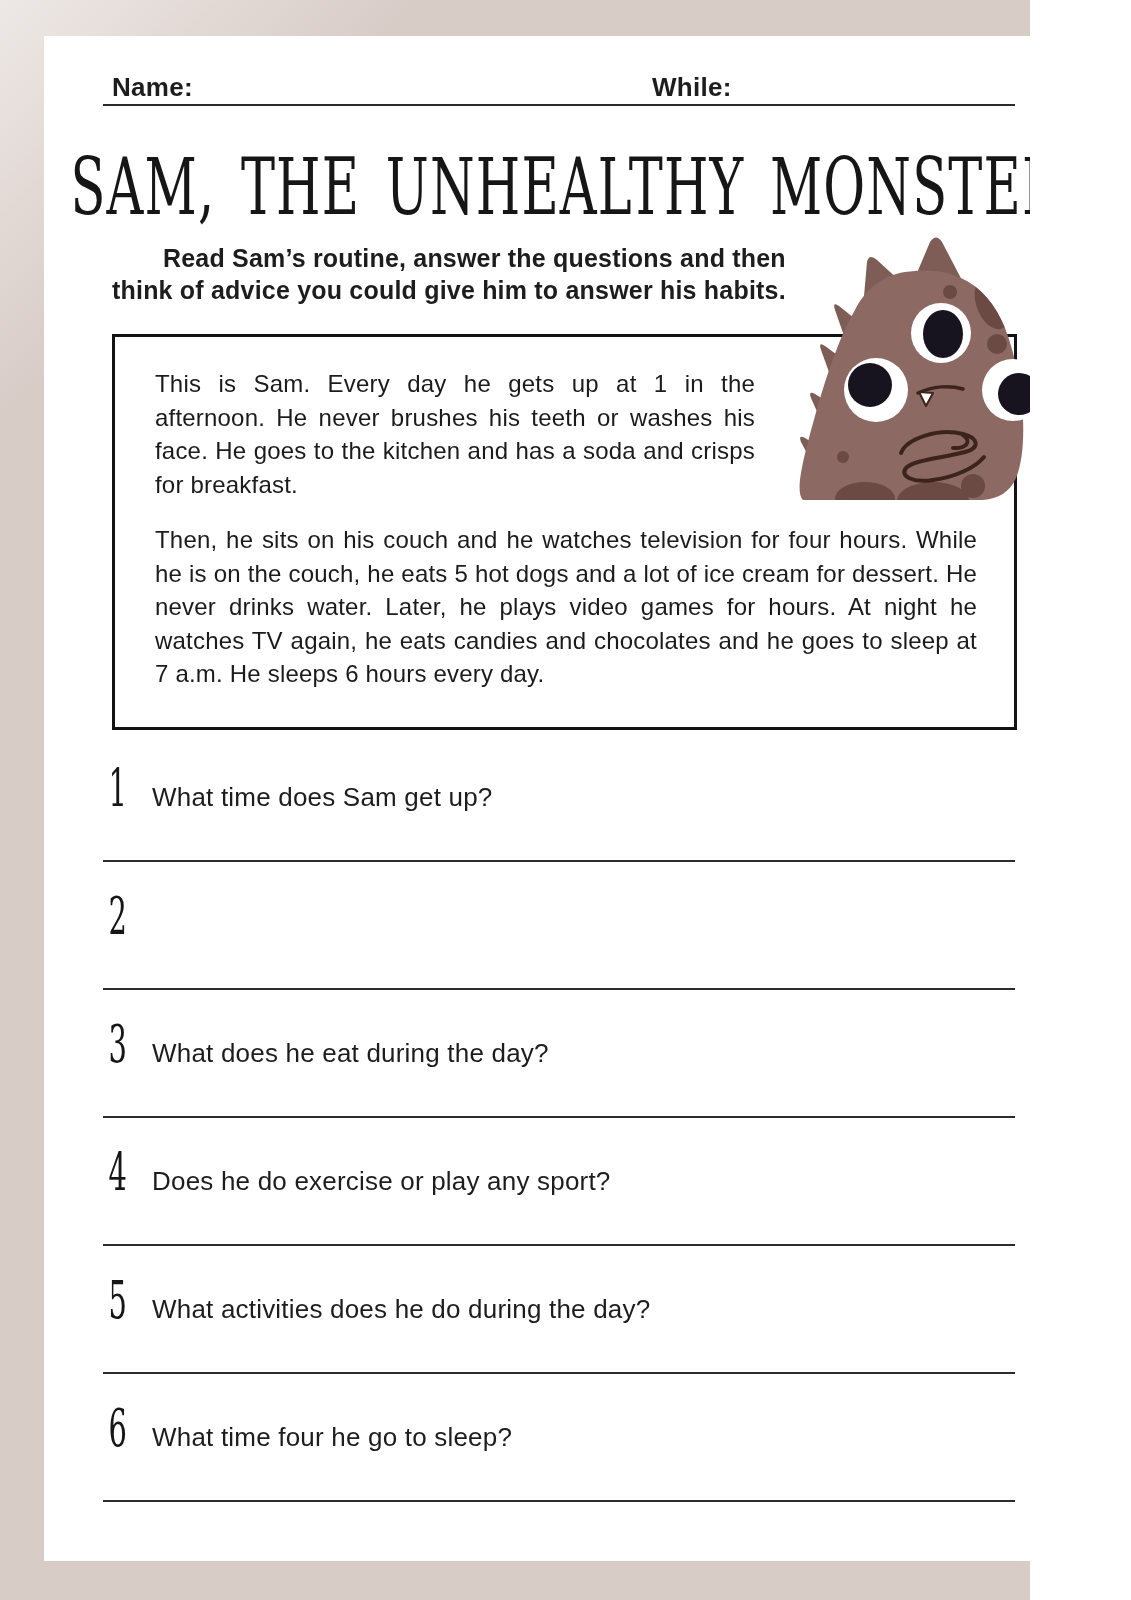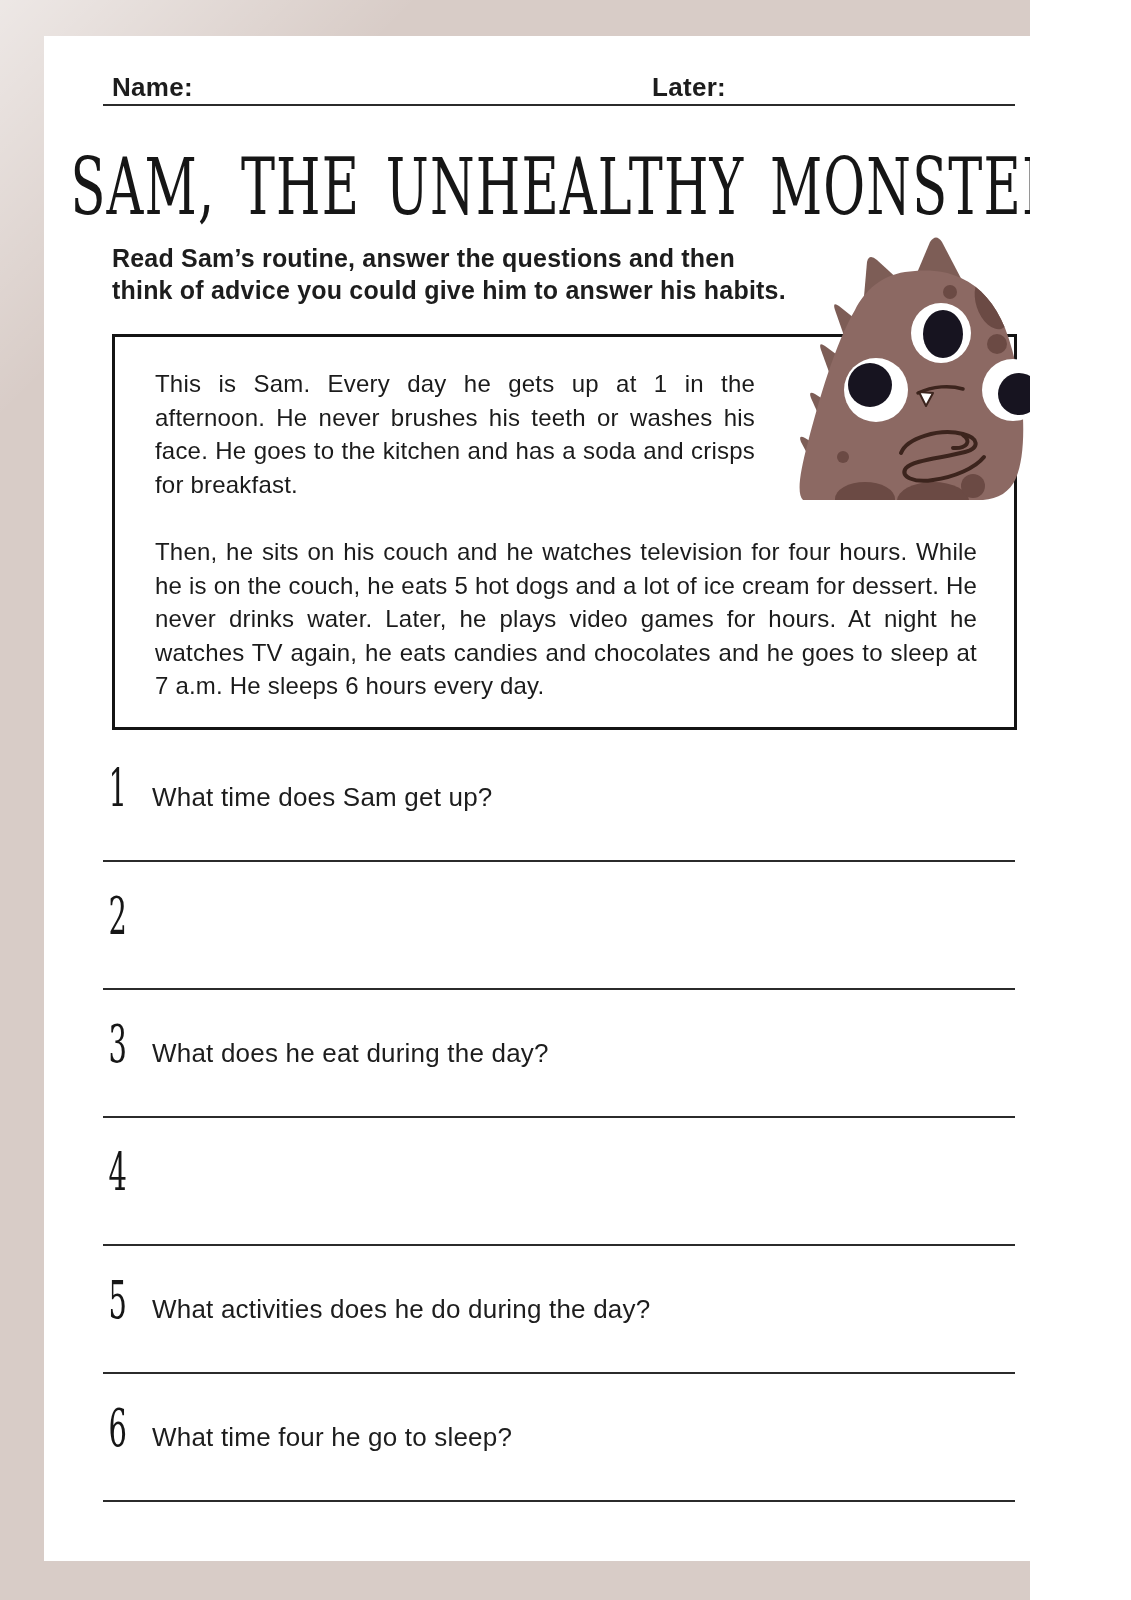--- a/index.html
+++ b/index.html
@@ -23,30 +23,30 @@
   .rule-line{position:absolute;left:59px;width:912px;height:2px;background:var(--rule);}
   .header-line{top:68px;}
   .title-inner{
     position:absolute;left:50%;top:112px;display:inline-block;white-space:nowrap;
     font-family:"DejaVu Serif",serif;font-weight:400;font-size:88px;line-height:88px;
     letter-spacing:2px;word-spacing:14px;color:#161616;
     transform:translateX(-50%) scale(0.58,0.89);transform-origin:top center;
   }
   .instructions{
     position:absolute;left:68px;top:206px;margin:0;font-size:25px;font-weight:700;
-    line-height:32px;letter-spacing:.2px;
+    line-height:32px;letter-spacing:.2px;text-align:right;
   }
   .passage-box{
     position:absolute;left:68px;top:298px;width:905px;height:396px;box-sizing:border-box;
     border:3px solid var(--box-border);background:var(--page);
     padding:30px 37px 1px 40px;
   }
   .para{margin:0;font-size:24px;line-height:33.5px;text-align:justify;letter-spacing:.2px;color:#1b1b1b;}
   .para.p1{width:600px;}
-  .para.p2{margin-top:34px;}
+  .para.p2{margin-top:22px;}
   .monster{position:absolute;left:751px;top:186px;width:250px;height:285px;overflow:visible;}
   .spikes path{fill:var(--monster-spike);}
   .body{fill:var(--monster-body);}
   .spots circle,.spots ellipse{fill:var(--monster-spot);}
   .eye{fill:var(--eye-white);}
   .pupil{fill:var(--pupil);}
   .doodle{stroke:var(--doodle);stroke-width:4;stroke-linecap:round;fill:none;}
   .mouth{stroke-width:3.5;}
   .fang{fill:var(--eye-white);stroke:var(--doodle);stroke-width:2;stroke-linejoin:round;}
   .q{position:absolute;left:59px;display:flex;align-items:baseline;}
@@ -57,21 +57,21 @@
   .q-text{margin-left:23px;font-size:26px;line-height:34px;letter-spacing:.2px;}
   .ans{height:2px;background:var(--rule);}
 </style>
 </head>
 <body>
 
 <div class="frame">
   <div class="page">
 
     <span class="field-label name">Name:</span>
-    <span class="field-label date">Later:</span>
+    <span class="field-label date">While:</span>
     <div class="rule-line header-line"></div>
 
     <h1 style="margin:0">
         <span class="title-inner">SAM, THE UNHEALTHY MONSTER</span>
       </h1>
 
     <p class="instructions">
       <span>Read Sam’s routine, answer the questions and then</span><br>
       <span>think of advice you could give him to answer his habits.</span>
     </p>
@@ -131,20 +131,21 @@
     <div class="rule-line ans" style="top:952px"></div>
 
     <div class="q" style="top:992px">
       <span class="q-num">3</span>
       <span class="q-text">What does he eat during the day?</span>
     </div>
     <div class="rule-line ans" style="top:1080px"></div>
 
     <div class="q" style="top:1120px">
       <span class="q-num">4</span>
+      <span class="q-text">Does he do exercise or play any sport?</span>
     </div>
     <div class="rule-line ans" style="top:1208px"></div>
 
     <div class="q" style="top:1248px">
       <span class="q-num">5</span>
       <span class="q-text">What activities does he do during the day?</span>
     </div>
     <div class="rule-line ans" style="top:1336px"></div>
 
     <div class="q" style="top:1376px">

